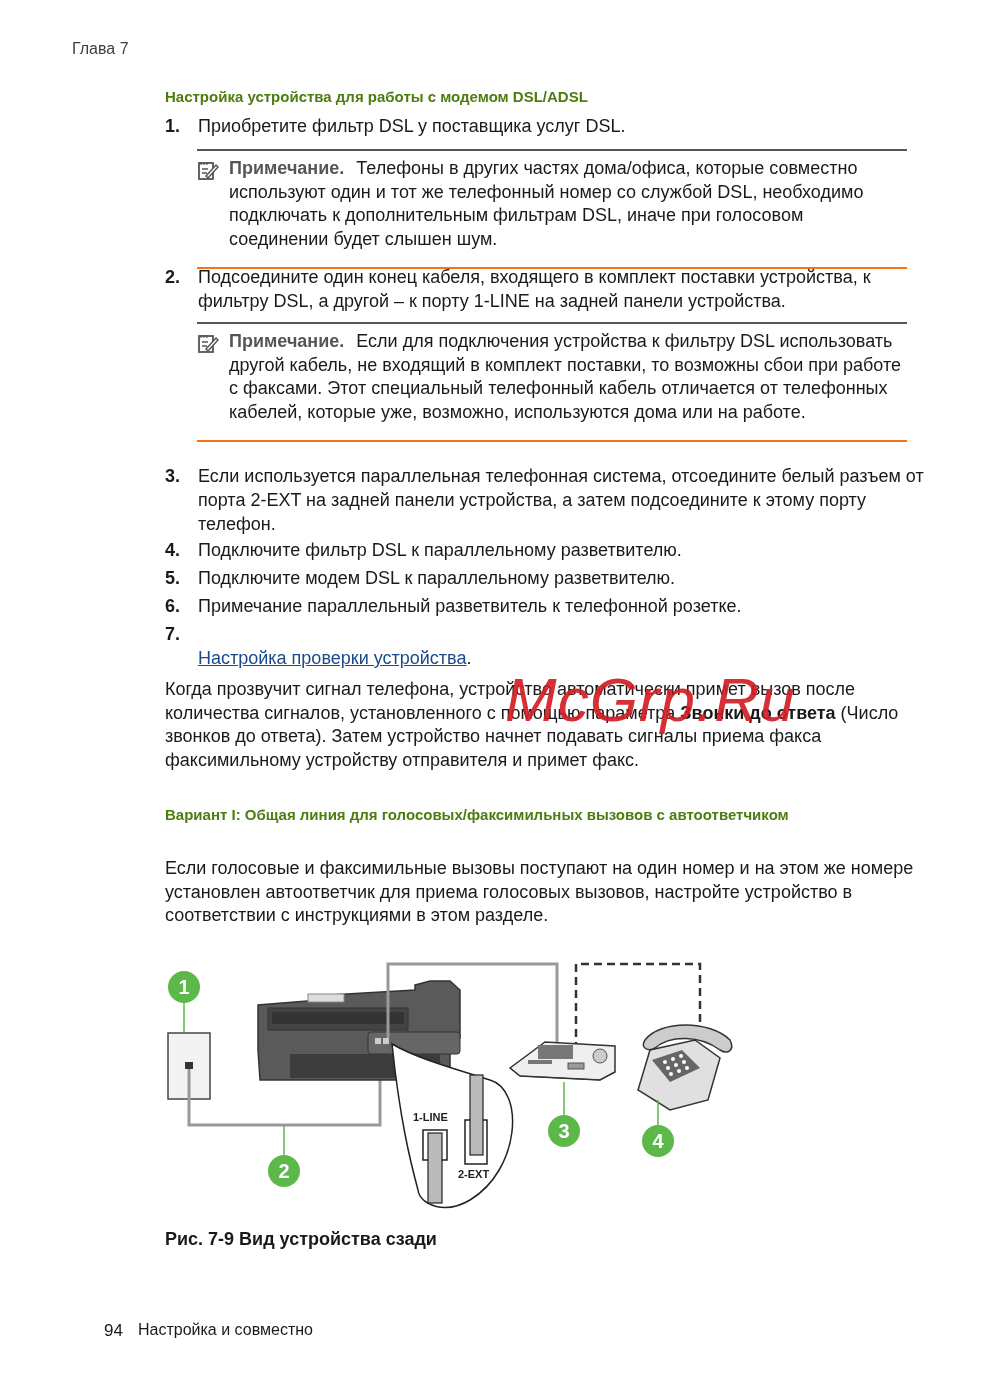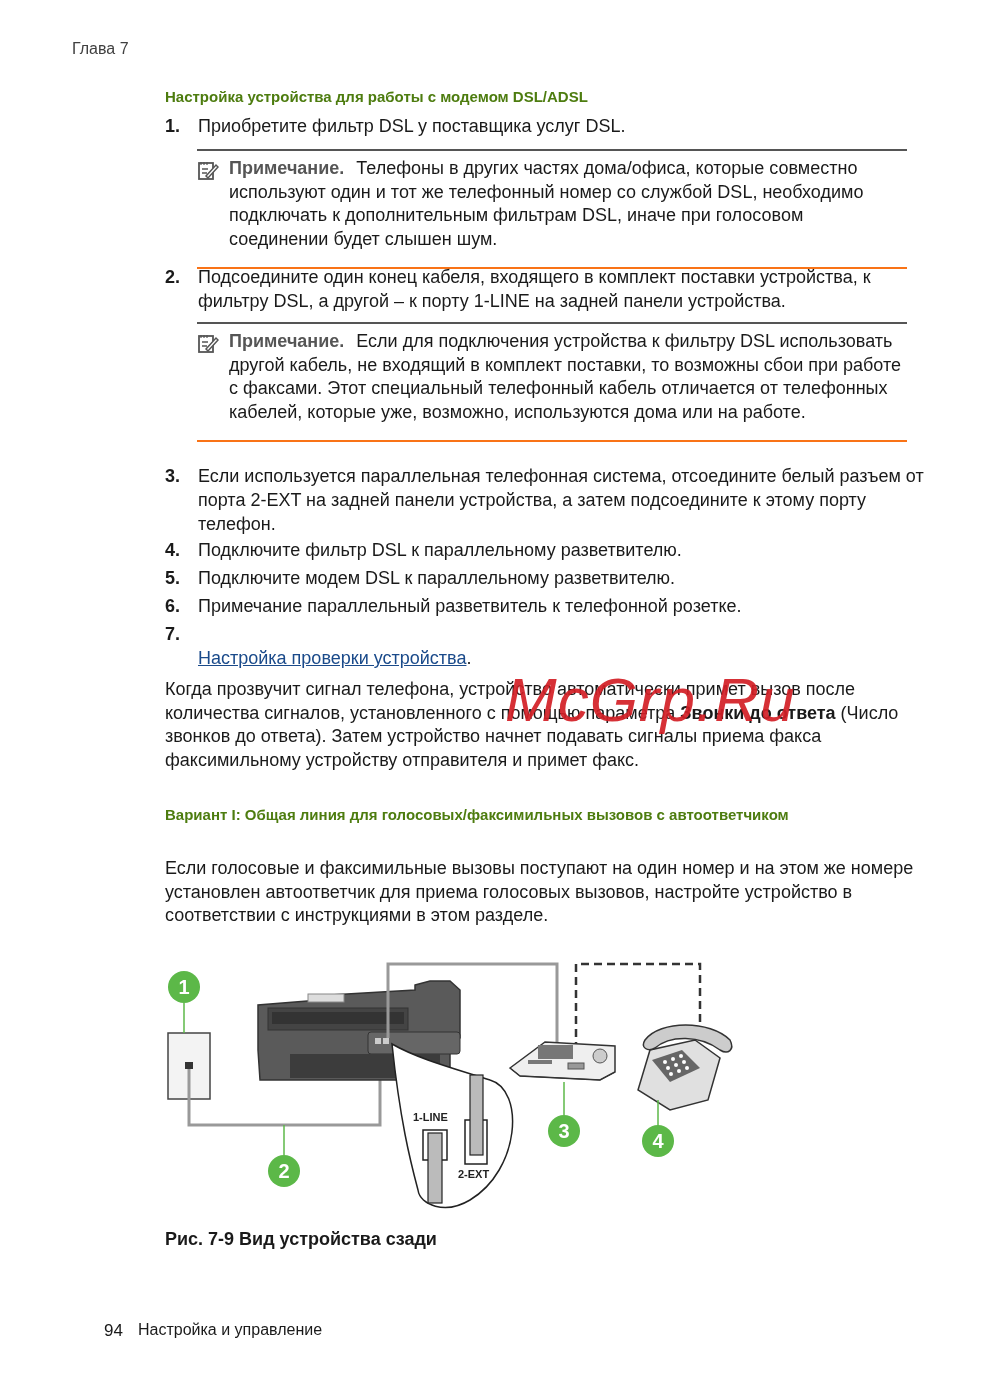--- a/index.html
+++ b/index.html
@@ -196,13 +196,13 @@
   </g>
   <g>
     <circle cx="498" cy="191" r="16" fill="#5cb848"></circle>
     <text class="badge-text" x="498" y="198" text-anchor="middle">4</text>
   </g>
 </svg>
 
 <div class="abs caption">Рис. 7-9 Вид устройства сзади</div>
 
 <div class="abs footer-num">94</div>
-<div class="abs footer-title">Настройка и управление</div>
+<div class="abs footer-title">Настройка и совместно</div>
 
 </body></html>

